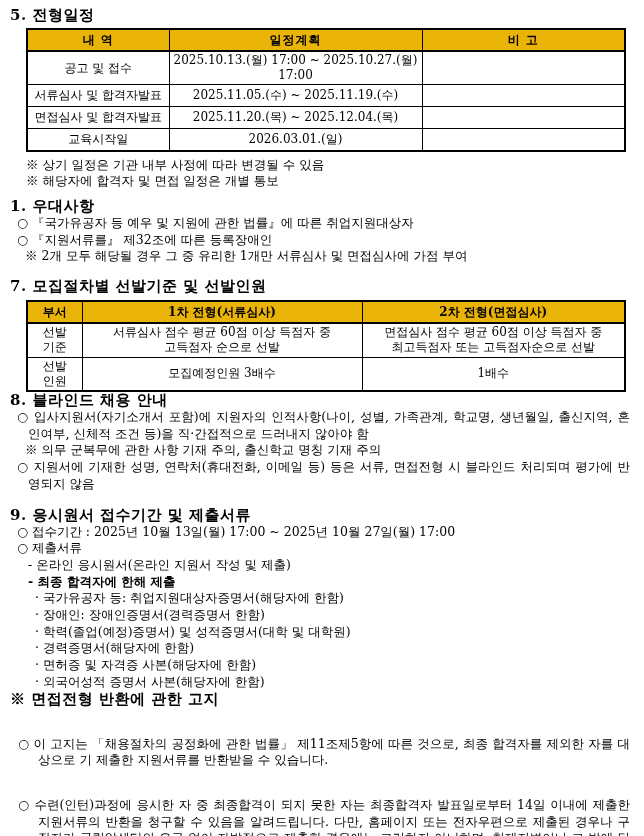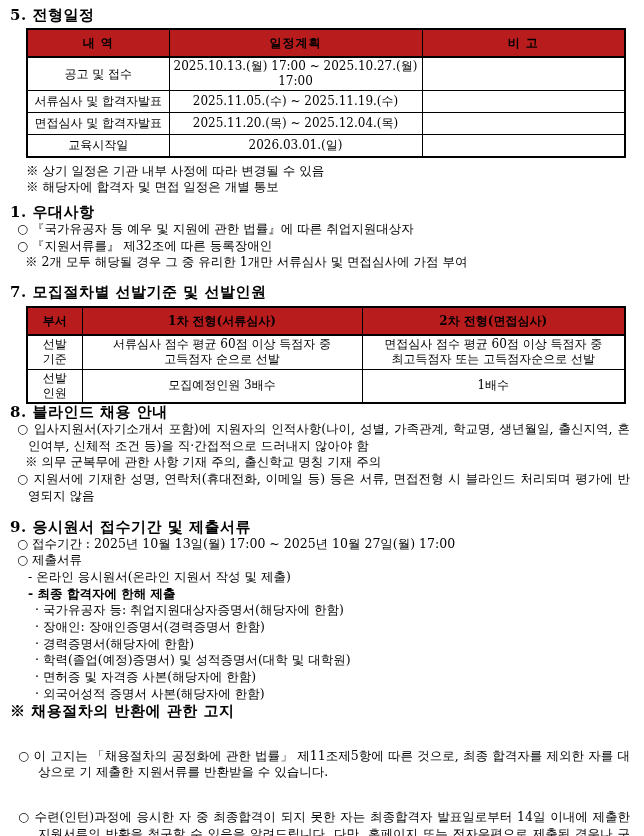--- a/index.html
+++ b/index.html
@@ -34,24 +34,24 @@
   }
   th, td {
     border: 1px solid #000;
     text-align: center;
     vertical-align: middle;
     padding: 1px 2px;
     line-height: 15px;
     overflow: hidden;
   }
   th {
-    background: #b91c1c;
+    background: #eab308;
     font-weight: bold;
     border-bottom: 2px solid #000;
-    height: 28px;
+    height: 22px;
     letter-spacing: 1px;
   }
   .t1 td { height: 22px; }
   .t2 td { height: 34px; white-space: pre-line; }
   .t2 th { letter-spacing: 0; }
 
   
   .notes { margin: 5px 0 0 16px; }
   .s6 .items, .s8 .items, .s9 .items, .ret .paras { margin-top: 0; }
 
@@ -180,28 +180,28 @@
 
   <div class="s9 mt-s9">
     <div class="sec-title">9. 응시원서 접수기간 및 제출서류</div>
     <div class="items">
       <div class="ind1">○ 접수기간 : 2025년 10월 13일(월) 17:00 ~ 2025년 10월 27일(월) 17:00</div>
       <div class="ind1">○ 제출서류</div>
       <div class="ind2">- 온라인 응시원서(온라인 지원서 작성 및 제출)</div>
       <div class="ind2 bold">- 최종 합격자에 한해 제출</div>
       <div class="ind3">· 국가유공자 등: 취업지원대상자증명서(해당자에 한함)</div>
       <div class="ind3">· 장애인: 장애인증명서(경력증명서 한함)</div>
+      <div class="ind3">· 학력(졸업(예정)증명서) 및 성적증명서(대학 및 대학원)</div>
       <div class="ind3">· 경력증명서(해당자에 한함)</div>
-      <div class="ind3">· 학력(졸업(예정)증명서) 및 성적증명서(대학 및 대학원)</div>
       <div class="ind3">· 면허증 및 자격증 사본(해당자에 한함)</div>
       <div class="ind3">· 외국어성적 증명서 사본(해당자에 한함)</div>
     </div>
   </div>
 
   <div class="ret mt-ret">
-    <div class="sec-title">※ 채용절차의 반환에 관한 고지</div>
+    <div class="sec-title">※ 면접전형 반환에 관한 고지</div>
     <div class="paras">
       <div class="hangret">○ 이 고지는 「채용절차의 공정화에 관한 법률」 제11조제5항에 따른 것으로, 최종 합격자를 제외한 자를 대상으로 기 제출한 지원서류를 반환받을 수 있습니다.</div>
       <div class="hangret">○ 수련(인턴)과정에 응시한 자 중 최종합격이 되지 못한 자는 최종합격자 발표일로부터 14일 이내에 제출한 지원서류의 반환을 청구할 수 있음을 알려드립니다. 다만, 홈페이지 또는 전자우편으로 제출된 경우나 구직자가 국립암센터의 요구 없이 자발적으로 제출한 경우에는 그러하지 아니하며, 천재지변이나 그 밖에 당사에게 책임 없는 사유로 지원서류가 멸실된 경우에는 반환한 것으로 봅니다.</div>
     </div>
   </div>
 
 </div>
 
 </body></html>

